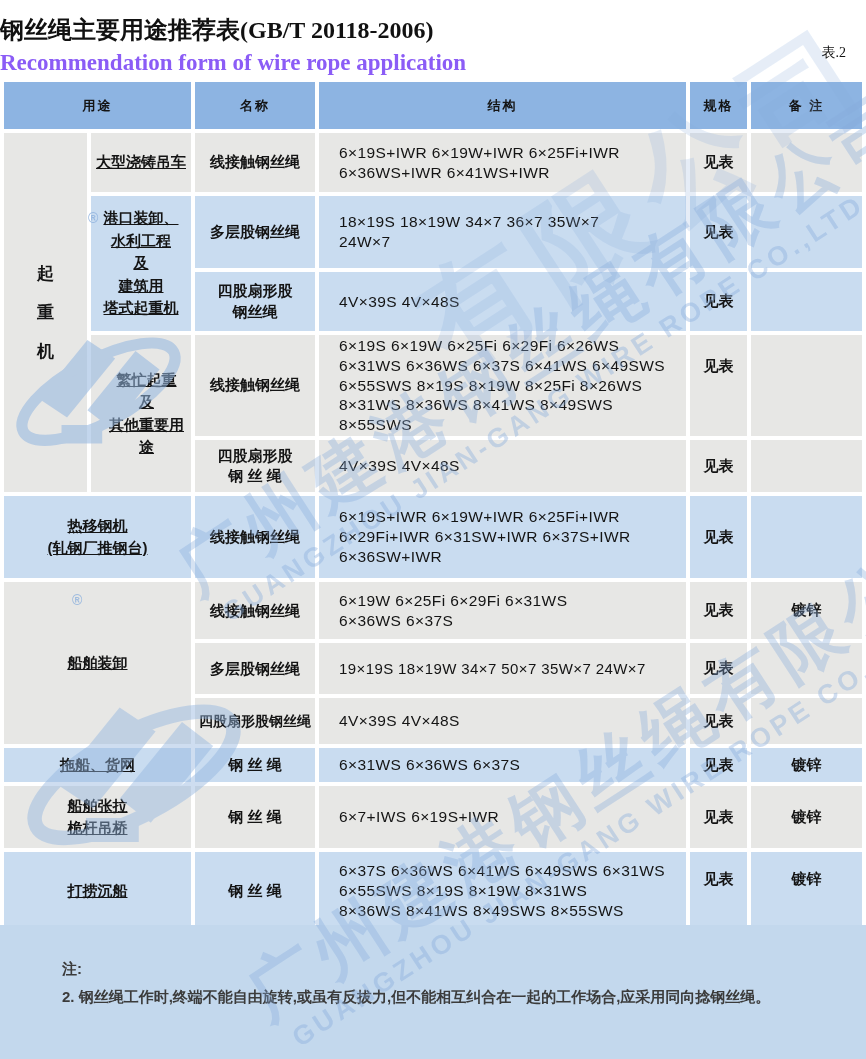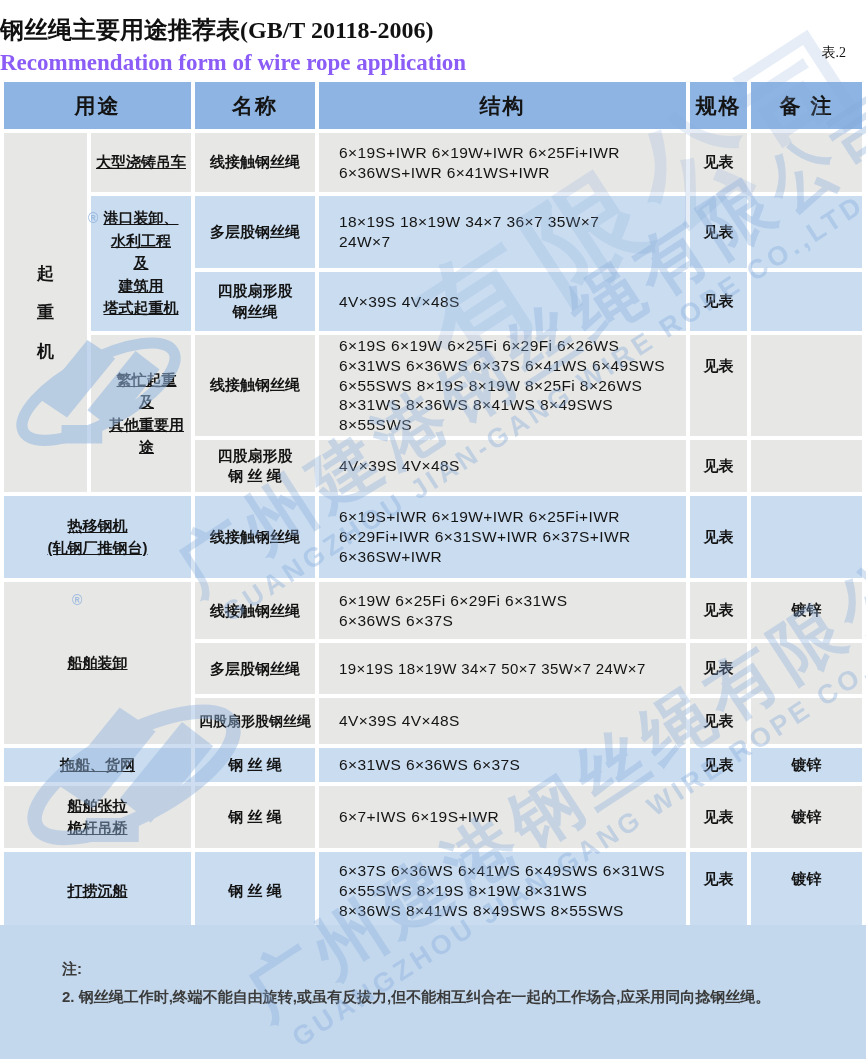--- a/index.html
+++ b/index.html
@@ -21,21 +21,21 @@
     position:absolute;top:44px;right:20px;font-size:14px;font-weight:normal;
     font-family:"Liberation Serif",serif;color:#111;
   }
   
   table.main{
     border-collapse:separate;border-spacing:4px;width:866px;table-layout:fixed;
     position:relative;z-index:1;margin-top:2px;
   }
   td,th{box-sizing:border-box;vertical-align:middle;color:#141414;}
   th{
-    background:#8db4e2;font-size:21px;font-weight:bold;
+    background:#8db4e2;font-size:13px;font-weight:bold;
     letter-spacing:2px;
   }
   td{font-size:15px;font-weight:bold;text-align:center;}
   .gray{background:#e7e7e5;}
   .blue{background:#c9dcf0;}
   .pre{white-space:pre-line;line-height:1.5;text-decoration:underline;}
   .group-vert{white-space:pre-line;line-height:2.3;font-size:17px;}
   .structure{
     text-align:left;padding-left:20px;font-weight:400;font-size:15.5px;
     white-space:pre-line;line-height:1.28;letter-spacing:0.4px;

